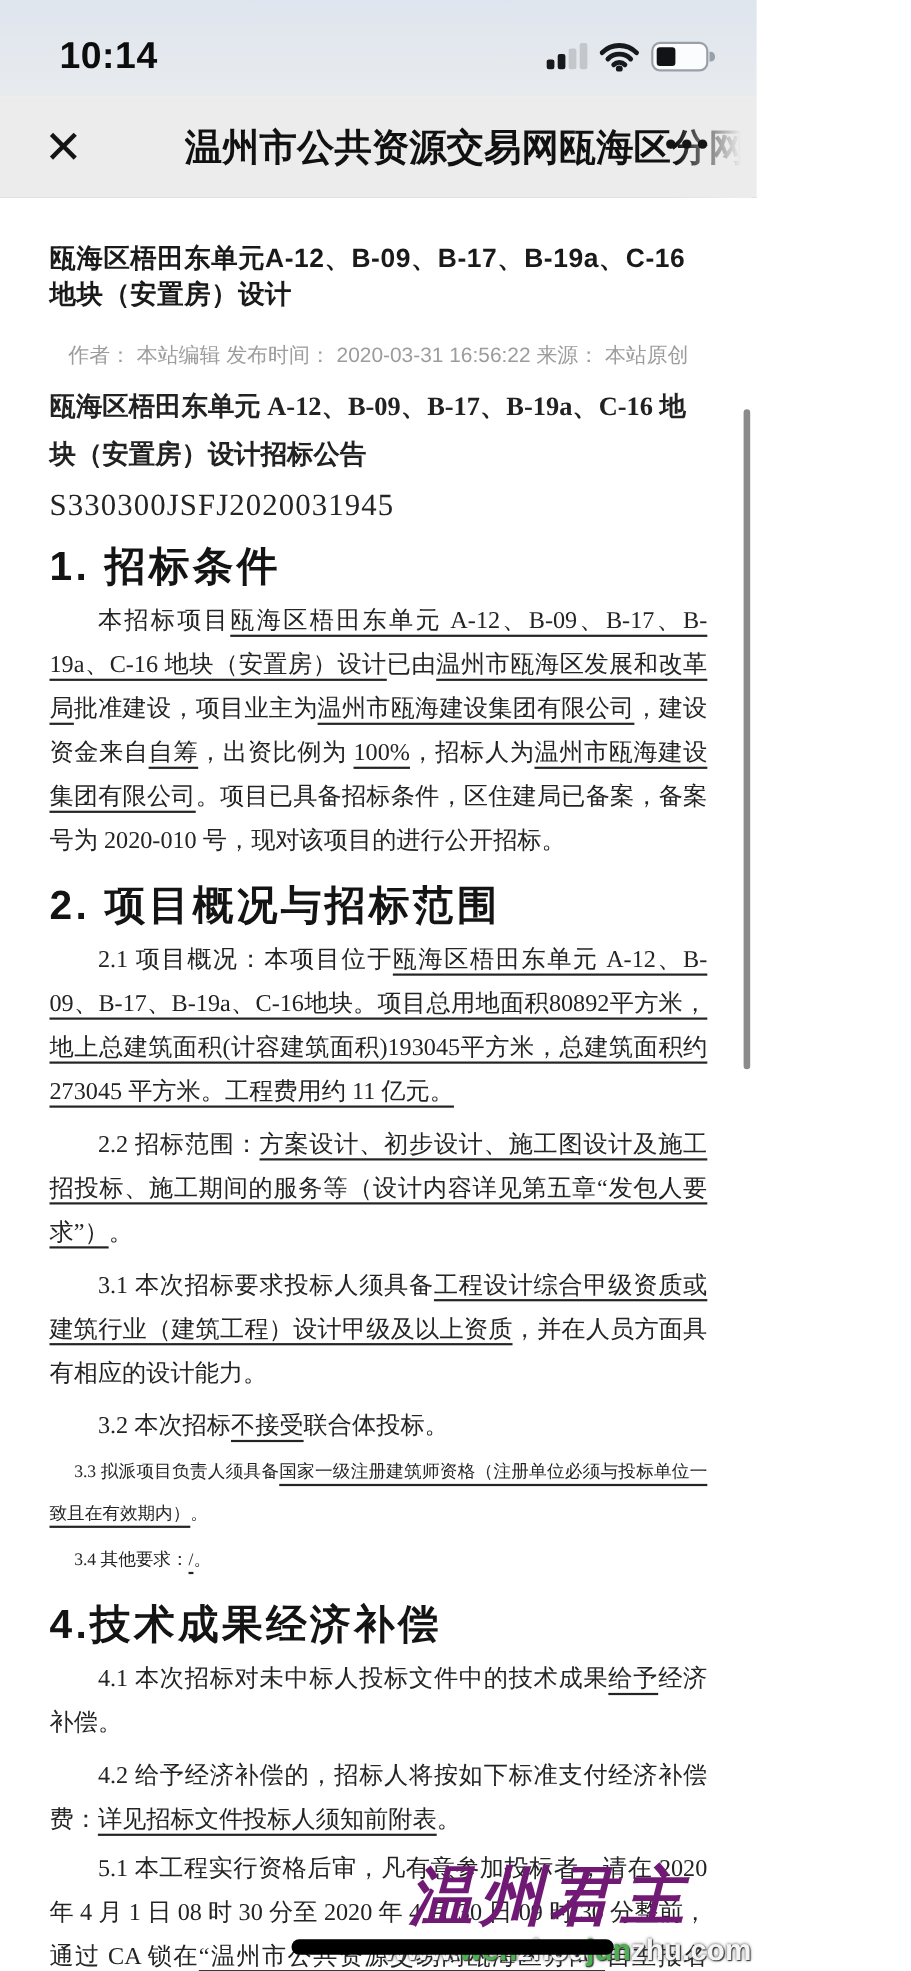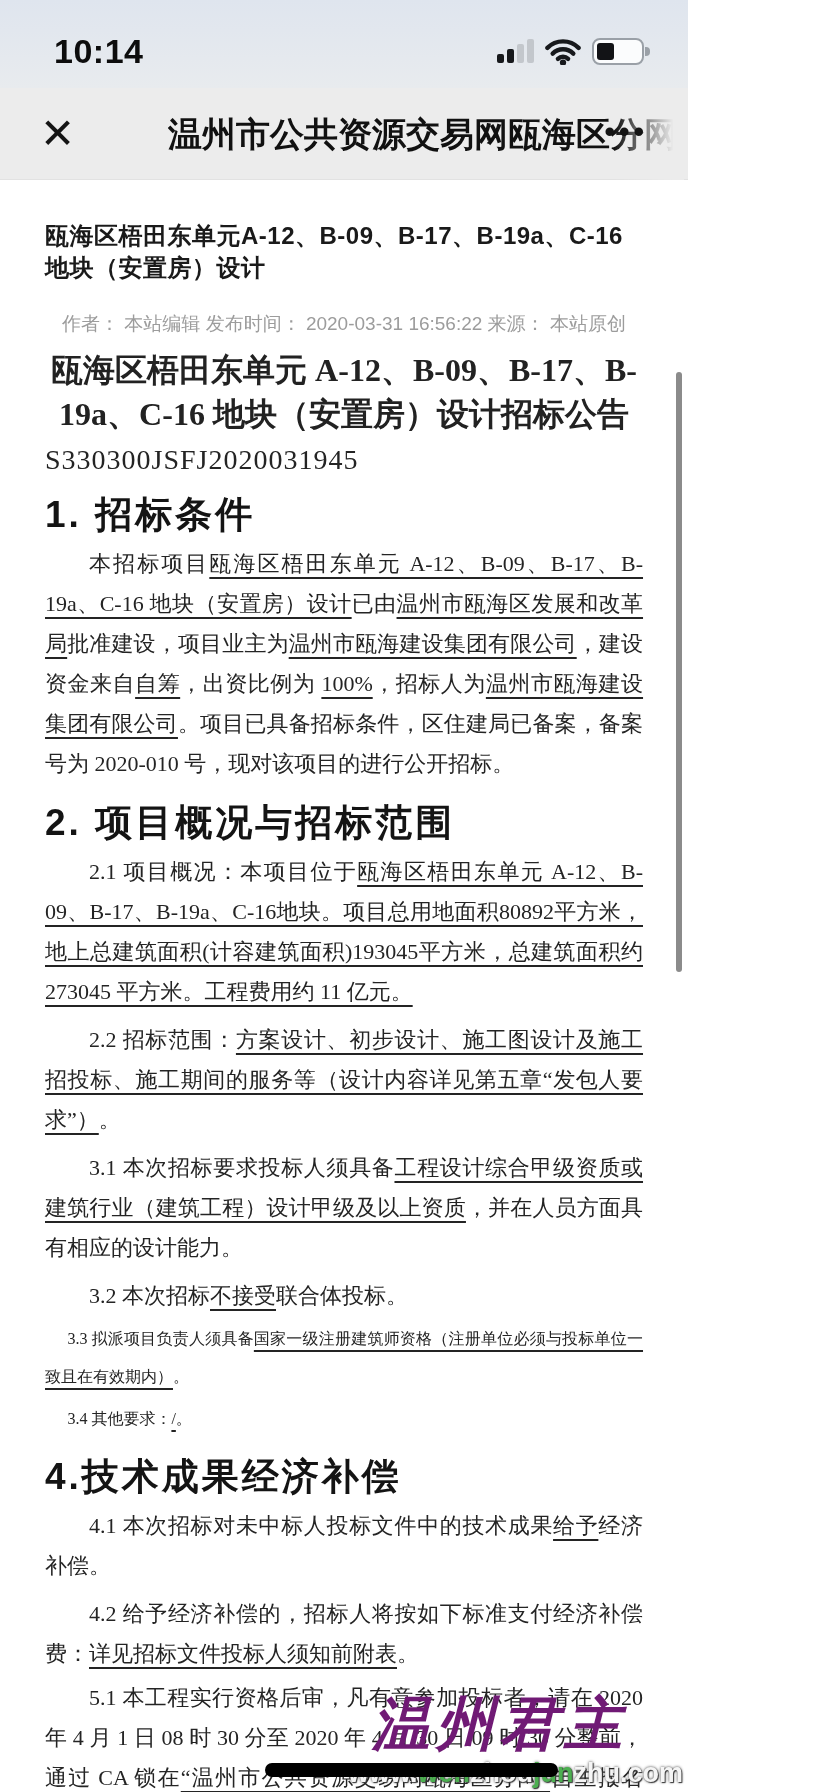--- a/index.html
+++ b/index.html
@@ -29,22 +29,22 @@
   .ttlwrap span{font-size:34px;font-weight:700;color:#111;line-height:92px;}
   .ttlwrap .fade{position:absolute;right:0;top:0;width:70px;height:92px;
     background:linear-gradient(90deg,rgba(236,236,236,0),#ececec 85%);}
   .more{position:absolute;right:40px;top:0;font-size:30px;font-weight:700;color:#141414;
     line-height:88px;letter-spacing:4px;cursor:pointer;}
 
   
   .content{padding:40px 45px 0 45px;box-sizing:border-box;}
   h1.pgtitle{margin:0;font-size:24px;line-height:32px;font-weight:700;color:#1a1a1a;letter-spacing:.5px;}
   .meta{margin-top:28px;text-align:center;font-size:19px;color:#9c9c9c;line-height:24px;}
-  .doctitle{margin-top:12px;text-align:center;font-family:"Liberation Serif",serif;font-weight:700;
-    font-size:32px;line-height:44px;color:#222;}
+  .doctitle{margin-top:12px;font-family:"Liberation Serif",serif;font-weight:700;
+    font-size:24px;line-height:44px;color:#222;}
   .docnum{margin-top:8px;text-align:left;font-family:"Liberation Serif",serif;
     font-size:28px;line-height:32px;color:#242424;letter-spacing:1px;}
 
   .s-h{margin:18px 0 0 0;font-size:37px;line-height:42px;font-weight:700;color:#141414;letter-spacing:3px;}
   .para{margin:8px 0 0 0;font-family:"Liberation Serif",serif;color:#242424;
     text-align:justify;}
   .p-std{font-size:22px;line-height:40px;text-indent:2em;}
   .p-small{font-size:16px;line-height:38px;text-indent:1.4em;margin-top:4px;}
   .p-tight{font-size:22px;line-height:40px;text-indent:2em;margin-top:4px;}
   .para .u{text-decoration:underline;text-decoration-thickness:2px;text-underline-offset:6px;

